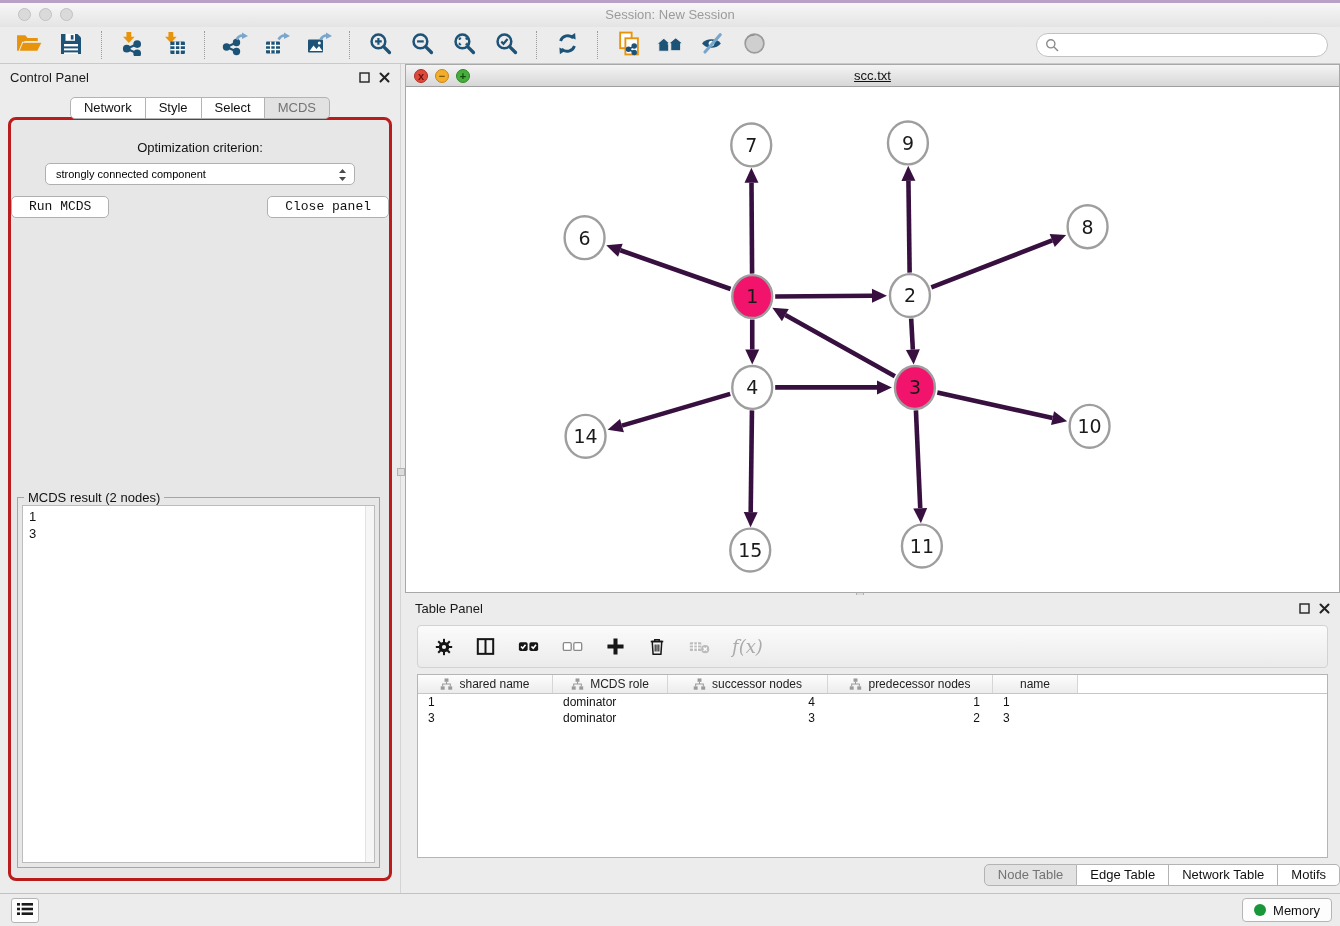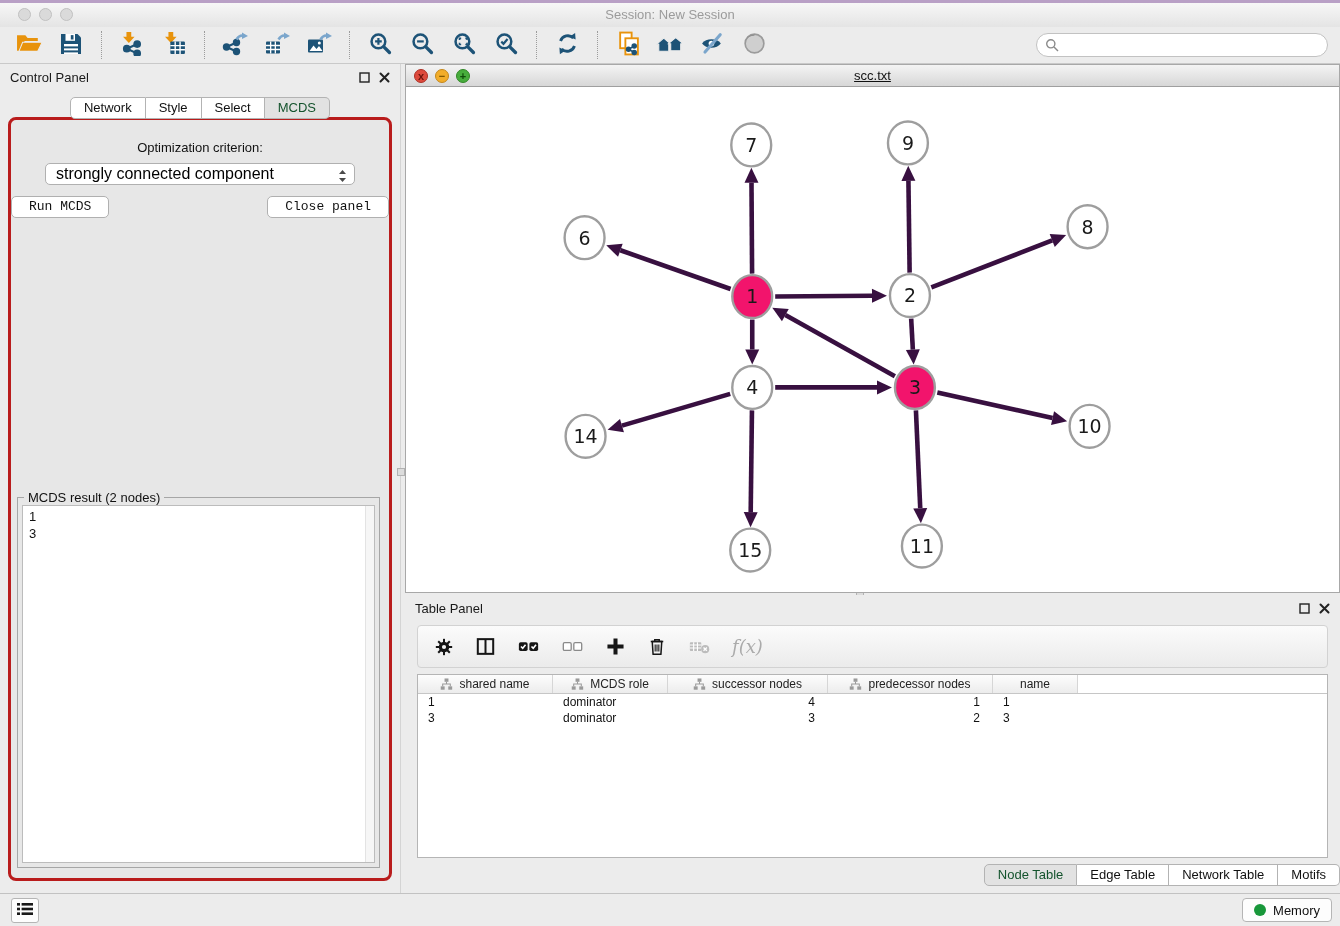--- a/index.html
+++ b/index.html
@@ -26,26 +26,26 @@
   
   .control-panel { position:absolute; left:0; top:64px; width:401px; bottom:33px; background:#ececec; border-right:1px solid #d4d4d4; }
   .panel-header { height:27px; display:flex; align-items:center; padding:0 10px; font-size:13px; color:#1a1a1a; }
   .panel-header .ph-title { flex:1; }
   .ph-icons { display:flex; gap:9px; align-items:center; }
   .ph-icons span { display:flex; }
   .tabrow { position:absolute; top:33px; left:0; right:0; display:flex; justify-content:center; z-index:2; }
   .tab { background:#fff; border:1px solid #b3b3b3; border-left:none; padding:2px 13px 3px; font-size:13px; color:#111; line-height:15px; cursor:default; }
   .tab:first-child { border-left:1px solid #b3b3b3; border-radius:5px 0 0 5px; }
   .tab:last-child { border-radius:0 5px 5px 0; }
-  .tab.selected { background:#e2e2e2; color:#14532d; }
+  .tab.selected { background:#e2e2e2; color:#737373; }
   .cp-card { position:absolute; left:8px; right:8px; top:53px; bottom:12px; background:#e7e7e7;
              border:3px solid #b91c1c; border-radius:8px; }
   .opt-label { margin-top:20px; text-align:center; font-size:13px; color:#111; }
   .selectbox { position:relative; margin:8px auto 0; width:310px; height:22px; background:#fff;
-               border:1px solid #b0b0b0; border-radius:5px; font-size:16px; line-height:20px; padding:0 24px 0 10px; }
+               border:1px solid #b0b0b0; border-radius:5px; font-size:11px; line-height:20px; padding:0 24px 0 10px; }
   .selectbox .chev { position:absolute; right:7px; top:4px; }
   .btn-row { display:flex; justify-content:space-between; gap:16px; margin-top:11px;font-family:Liberation Mono, monospace; }
   .pbtn { height:22px; line-height:20px; padding:0 17px; background:#fff; border:1px solid #b0b0b0;
           border-radius:5px; font-size:13px; color:#111; font-family:inherit; }
   .result-group { position:absolute; left:6px; right:9px; top:377px; bottom:10px; border:1px solid #a6a6a6; }
   .result-legend { position:absolute; top:-8px; left:6px; background:#e7e7e7; padding:0 4px; font-size:13px; color:#111; }
   .result-text { position:absolute; top:7px; left:4px; right:4px; bottom:4px; background:#fff;
                  border:1px solid #bcbcbc; font-size:13px; line-height:17px; padding:2px 6px;
                  white-space:pre; font-family:"Liberation Sans",sans-serif; color:#111; overflow:hidden; }
   .result-sb { position:absolute; top:8px; right:5px; bottom:5px; width:9px; background:#f6f6f6; border-left:1px solid #e3e3e3; }

